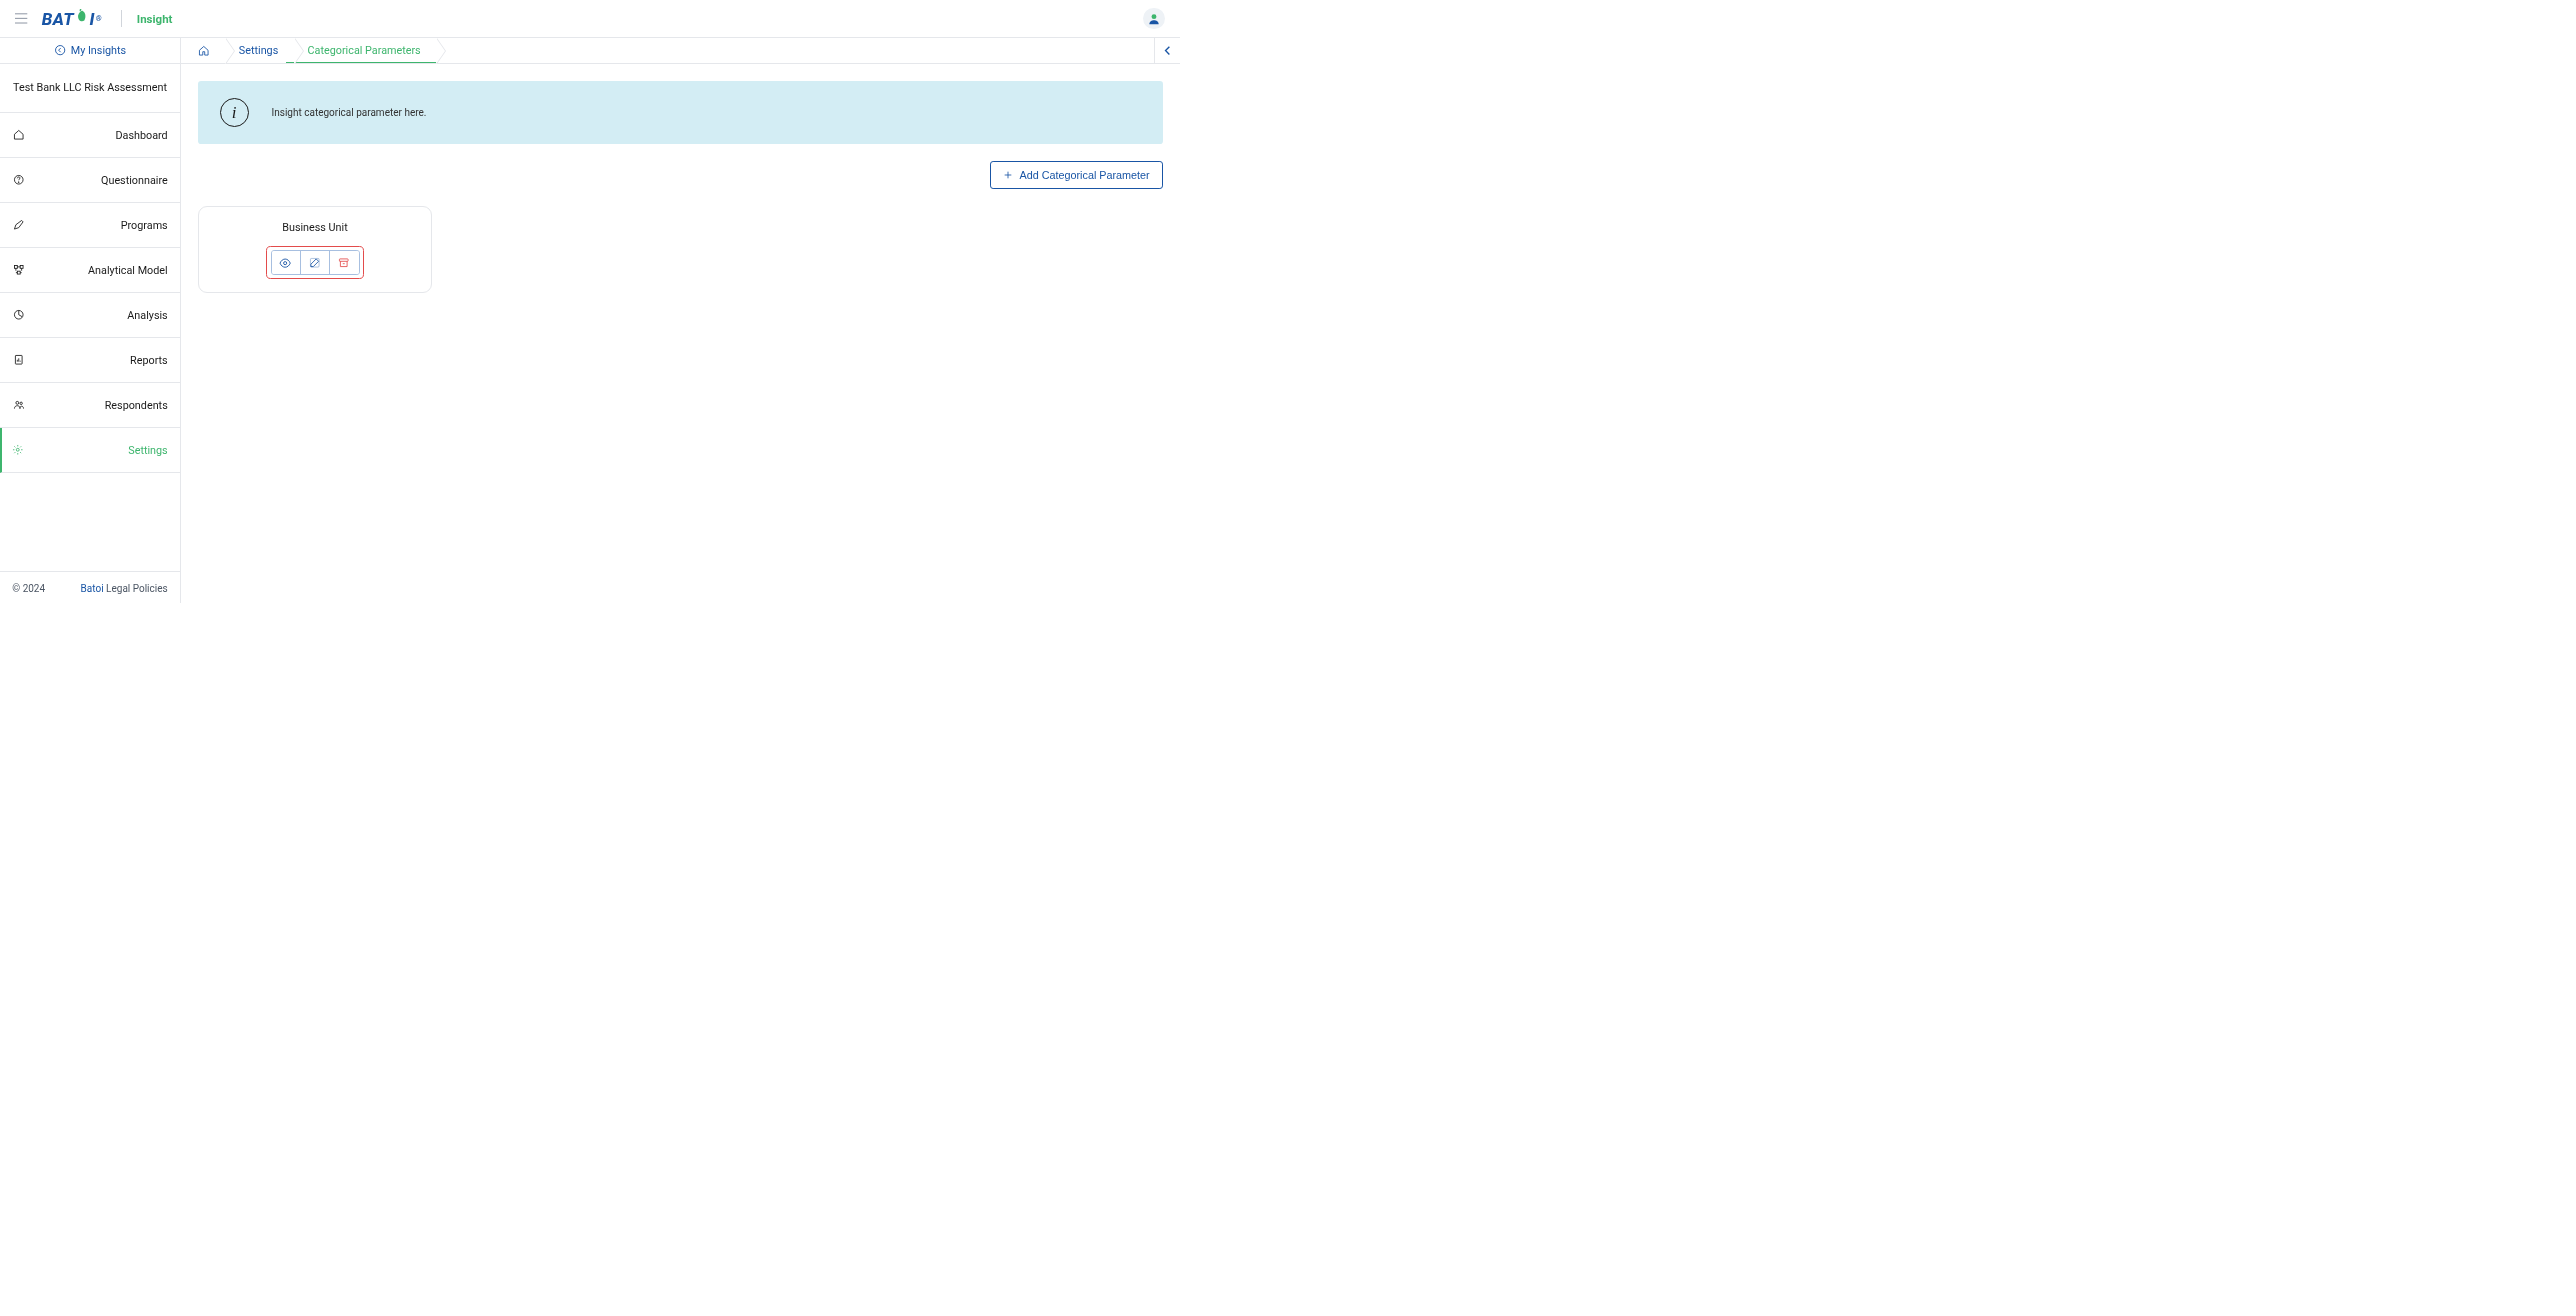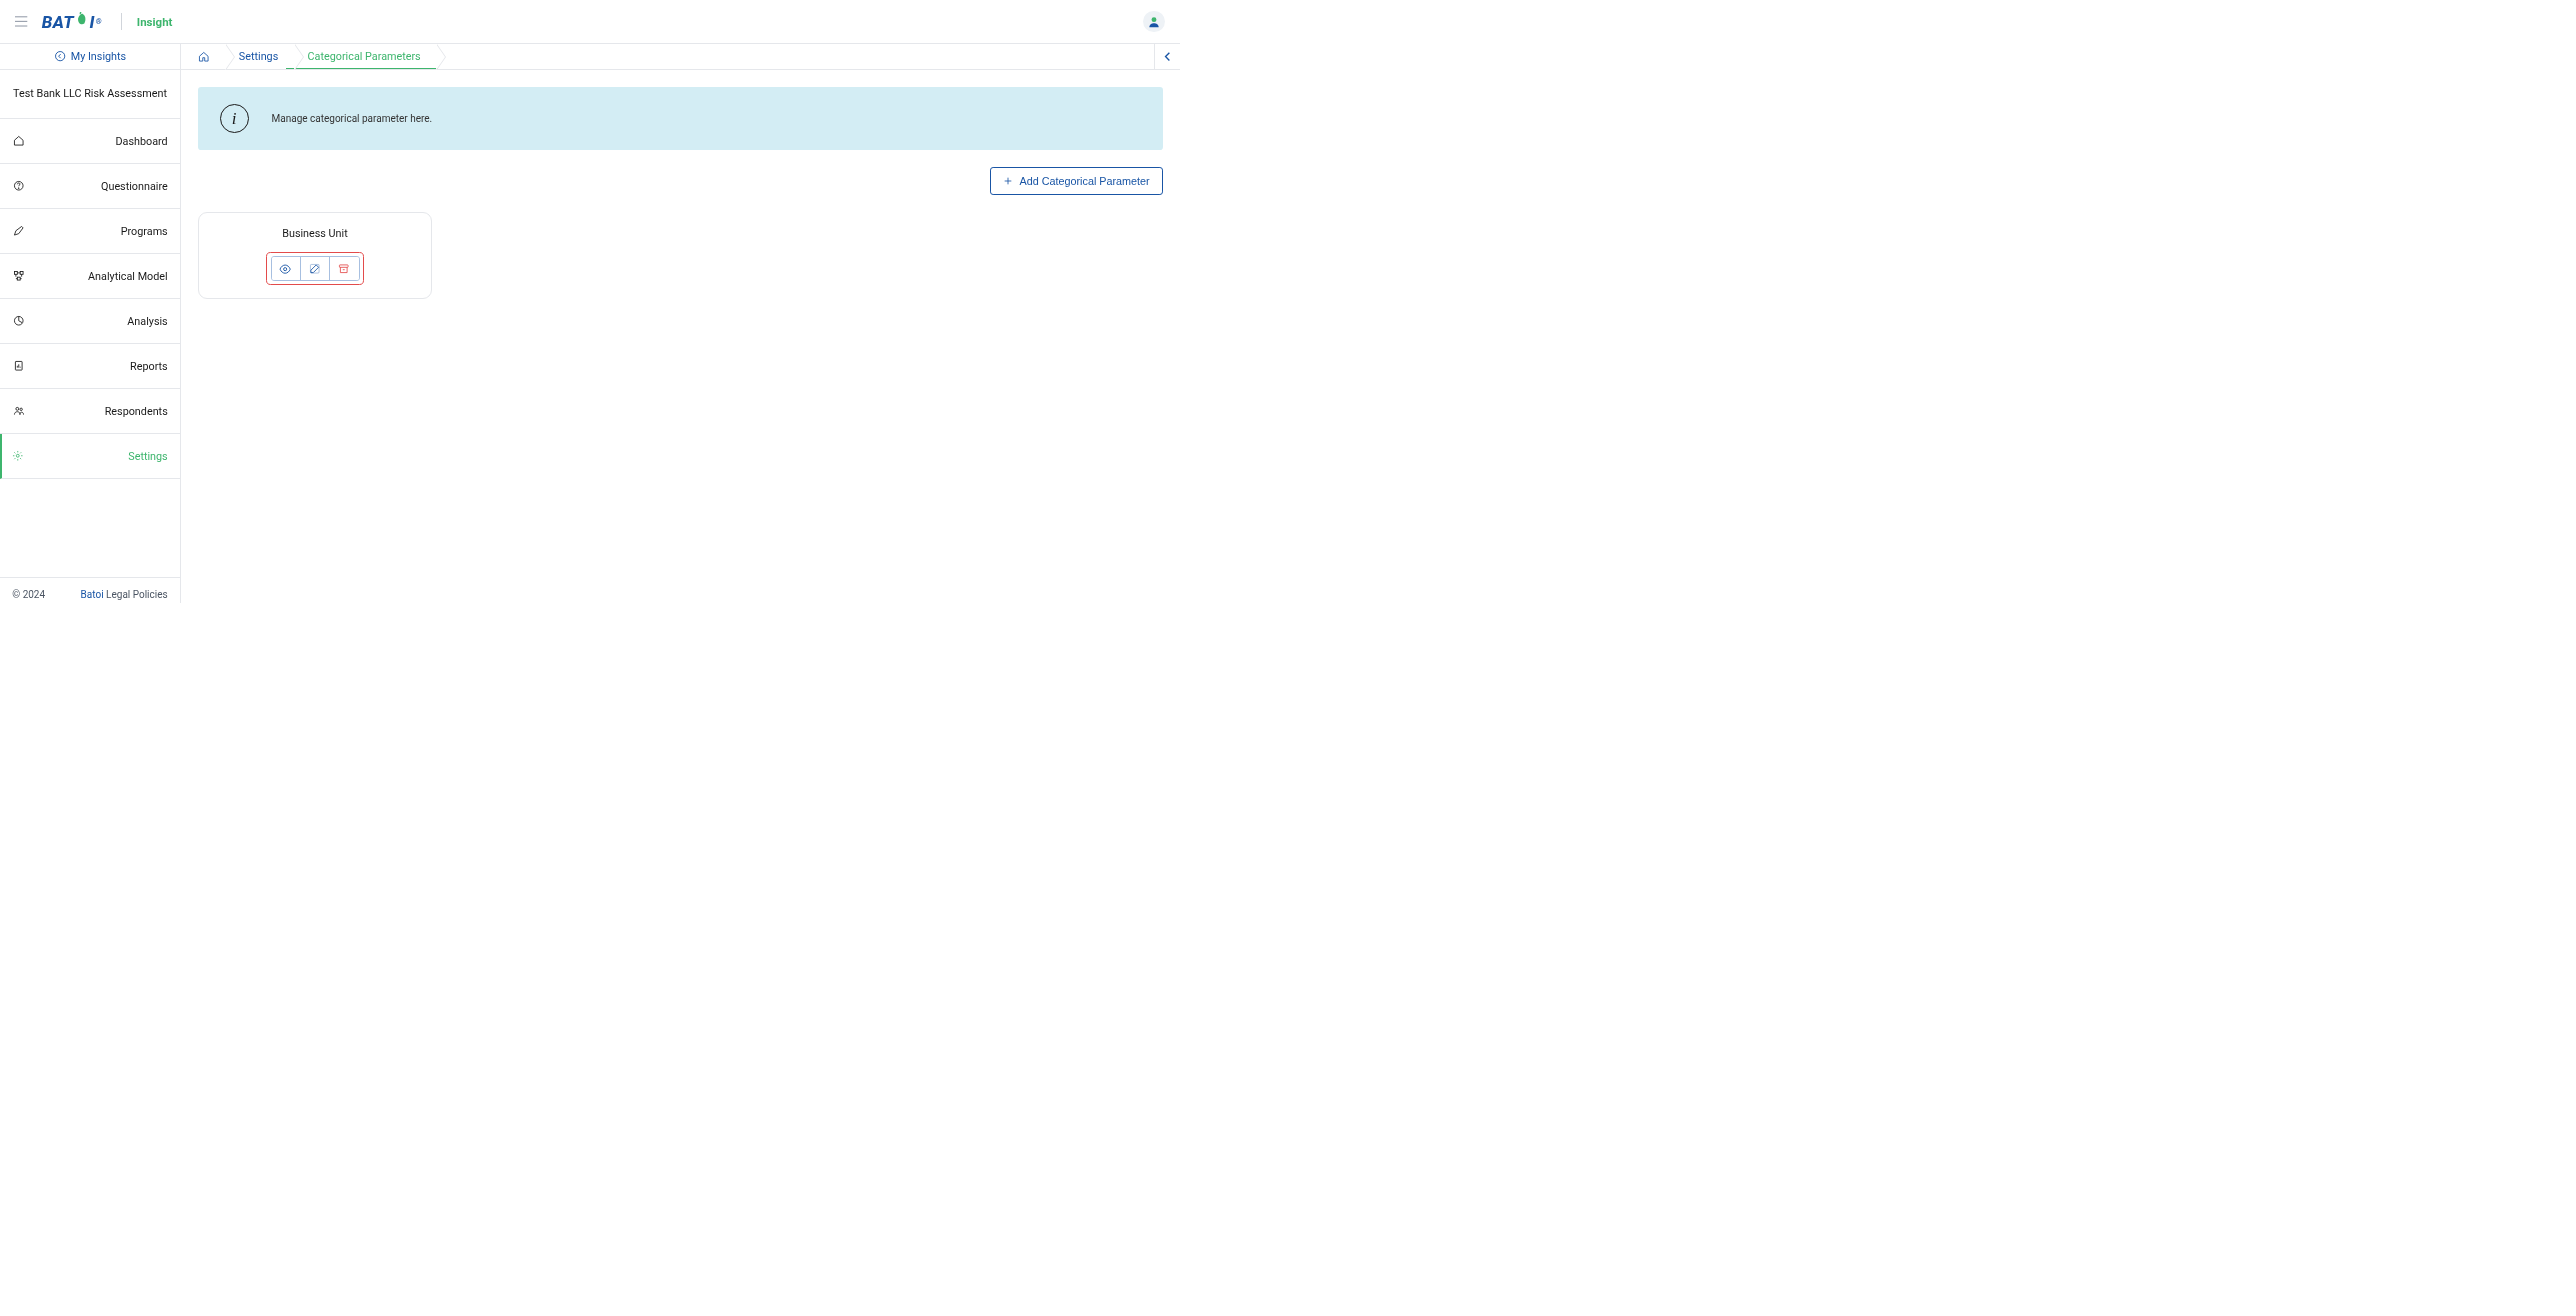--- a/index.html
+++ b/index.html
@@ -10,21 +10,21 @@
     body {
       font-family: -apple-system, BlinkMacSystemFont, "Segoe UI", Roboto, Helvetica, Arial, sans-serif;
       background: #ffffff;
       color: #1a1a1a;
       width: 1180px;
       height: 603px;
       overflow: hidden;
     }
     
     .header {
-      height: 44px;
+      height: 38px;
       border-bottom: 0.8px solid #e5e7eb;
       display: flex;
       align-items: center;
       padding: 0 15.4px;
       justify-content: space-between;
     }
     .header-left {
       display: flex;
       align-items: center;
       gap: 14px;
@@ -460,21 +460,21 @@
       <div class="breadcrumb-right">
         <svg width="7.7" height="9.2" viewBox="0 0 10 12" fill="none" stroke="#1955a5" stroke-width="1.8">
             <path d="M7 1 L2 6 L7 11"></path>
           </svg>
       </div>
     </div>
 
     <div class="main">
       <div class="info-banner">
         <div class="info-icon">i</div>
-        <div class="info-text">Manage categorical parameter here.</div>
+        <div class="info-text">Insight categorical parameter here.</div>
       </div>
 
       <div class="actions-row">
         <button class="btn-add">
           <svg width="10" height="10" viewBox="0 0 24 24" fill="none" stroke="#1955a5" stroke-width="2">
               <path d="M12 4 V20 M4 12 H20"></path>
             </svg>
           <span>Add Categorical Parameter</span>
         </button>
       </div>

